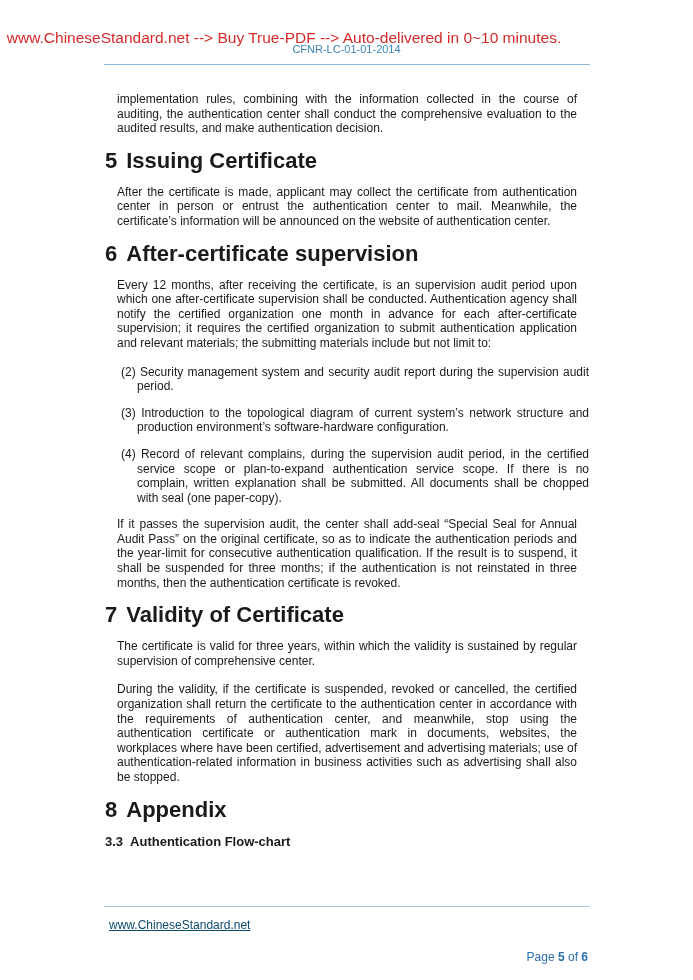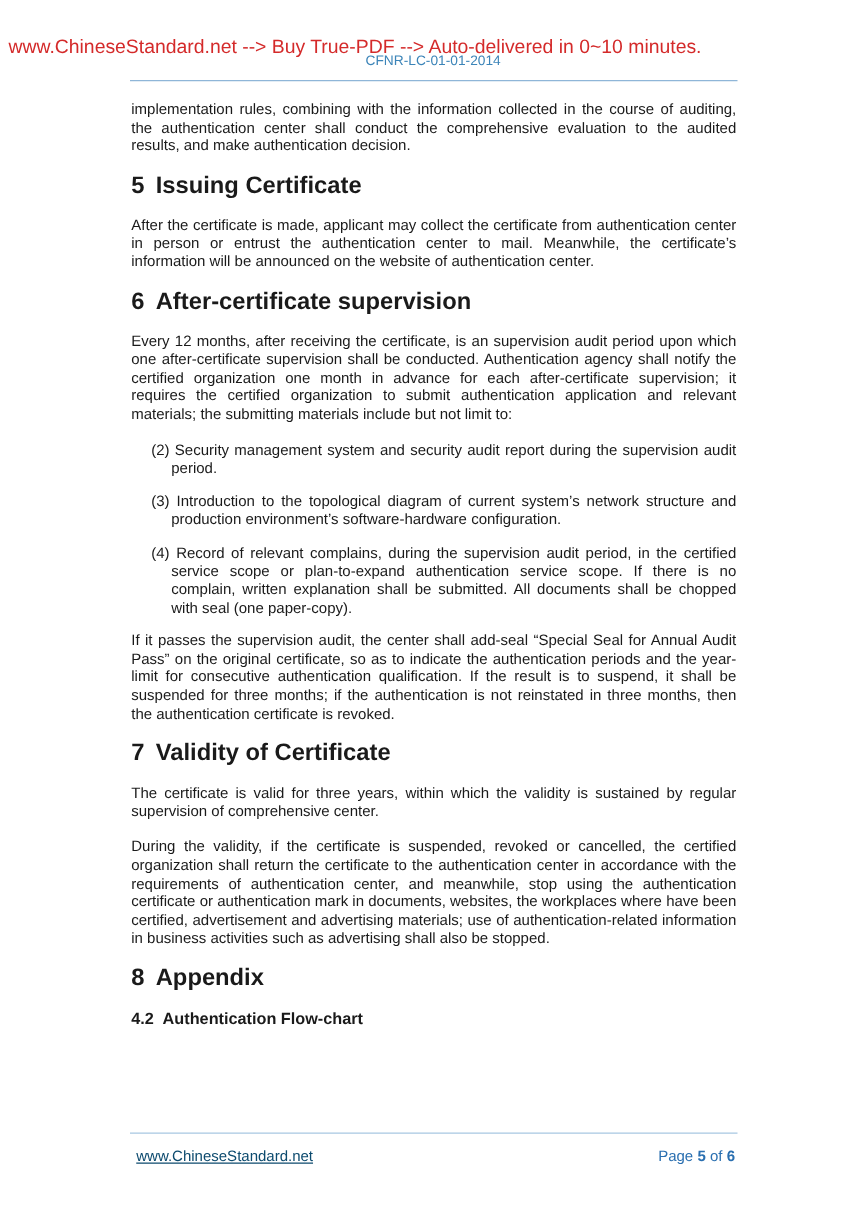--- a/index.html
+++ b/index.html
@@ -4,30 +4,30 @@
 <style>
   html, body { margin: 0; padding: 0; background: #ffffff; }
   body { width: 693px; height: 980px; position: relative; overflow: hidden;
          font-family: "Liberation Sans", sans-serif; color: #1a1a1a; }
   .banner { position: absolute; top: 30px; left: 0; width: 568px; text-align: center;
             color: #d42a2a; font-size: 15.5px; line-height: 16px; }
   .docid { position: absolute; top: 43px; left: 0; width: 693px; text-align: center;
            color: #3b84b8; font-size: 11px; line-height: 12px; }
   .header-rule { position: absolute; top: 64px; left: 104px; width: 486px; height: 1px; background: #8fb6d8; }
   .content { position: absolute; top: 80px; left: 105px; width: 484px; font-size: 12px; line-height: 14.6px; }
-  p { margin: 0; text-align: justify; }
+  p { margin: 12px; text-align: justify; }
   .mb { margin-bottom: 14px; }
-  h1 { font-size: 19px; font-weight: bold; margin: 10px 0 13px 0; line-height: 22px; }
+  h1 { font-size: 22px; font-weight: bold; margin: 10px 0 13px 0; line-height: 22px; }
   h1 .num { margin-right: 9px; }
   h2 { font-size: 13px; font-weight: bold; margin: 10px 0 0 0; line-height: 16px; }
   h2 .num { margin-right: 7px; }
   .list-item { margin: 0 0 12px 16px; padding-left: 16px; text-indent: -16px; text-align: justify; }
   .footer-rule { position: absolute; top: 906px; left: 104px; width: 486px; height: 1px; background: #a8c8e2; }
   .footer-link { position: absolute; top: 918px; left: 109px; font-size: 12px; color: #0c4a6e; text-decoration: underline; }
-  .footer-page { position: absolute; top: 918px; right: 105px; font-size: 12px; color: #2a6fb0; }
+  .footer-page { position: absolute; top: 950px; right: 105px; font-size: 12px; color: #2a6fb0; }
   .footer-page b { font-weight: bold; }
 </style>
 </head>
 <body>
 
 <div class="banner">www.ChineseStandard.net --&gt; Buy True-PDF --&gt; Auto-delivered in 0~10 minutes.</div>
 <div class="docid">CFNR-LC-01-01-2014</div>
 <div class="header-rule"></div>
 
 <div class="content">
@@ -41,21 +41,21 @@
   <div class="list-item">(2) Security management system and security audit report during the supervision audit period.</div>
   <div class="list-item">(3) Introduction to the topological diagram of current system’s network structure and production environment’s software-hardware configuration.</div>
   <div class="list-item">(4) Record of relevant complains, during the supervision audit period, in the certified service scope or plan-to-expand authentication service scope. If there is no complain, written explanation shall be submitted. All documents shall be chopped with seal (one paper-copy).</div>
   <p class="mb">If it passes the supervision audit, the center shall add-seal “Special Seal for Annual Audit Pass” on the original certificate, so as to indicate the authentication periods and the year-limit for consecutive authentication qualification. If the result is to suspend, it shall be suspended for three months; if the authentication is not reinstated in three months, then the authentication certificate is revoked.</p>
 
   <h1><span class="num">7</span><span>Validity of Certificate</span></h1>
   <p class="mb">The certificate is valid for three years, within which the validity is sustained by regular supervision of comprehensive center.</p>
   <p class="mb">During the validity, if the certificate is suspended, revoked or cancelled, the certified organization shall return the certificate to the authentication center in accordance with the requirements of authentication center, and meanwhile, stop using the authentication certificate or authentication mark in documents, websites, the workplaces where have been certified, advertisement and advertising materials; use of authentication-related information in business activities such as advertising shall also be stopped.</p>
 
   <h1><span class="num">8</span><span>Appendix</span></h1>
-  <h2><span class="num">4.2</span><span>Authentication Flow-chart</span></h2>
+  <h2><span class="num">3.3</span><span>Authentication Flow-chart</span></h2>
 </div>
 
 <div class="footer-rule"></div>
 <div class="footer-link">www.ChineseStandard.net</div>
 <div class="footer-page">
   <span>Page</span>
   <b>5</b>
   <span>of</span>
   <b>6</b>
 </div>

